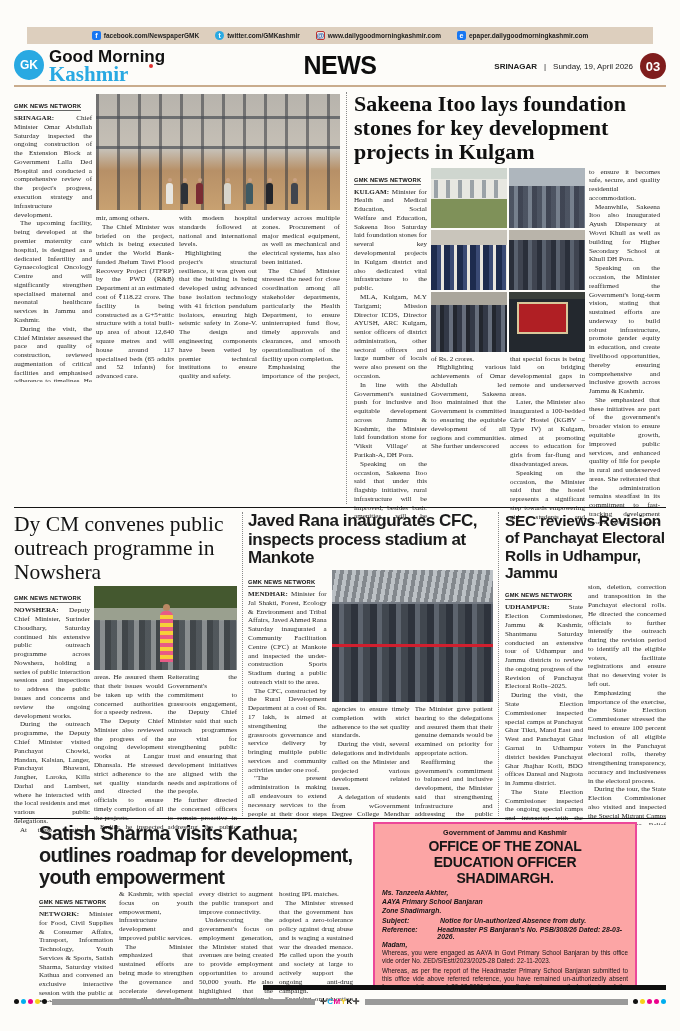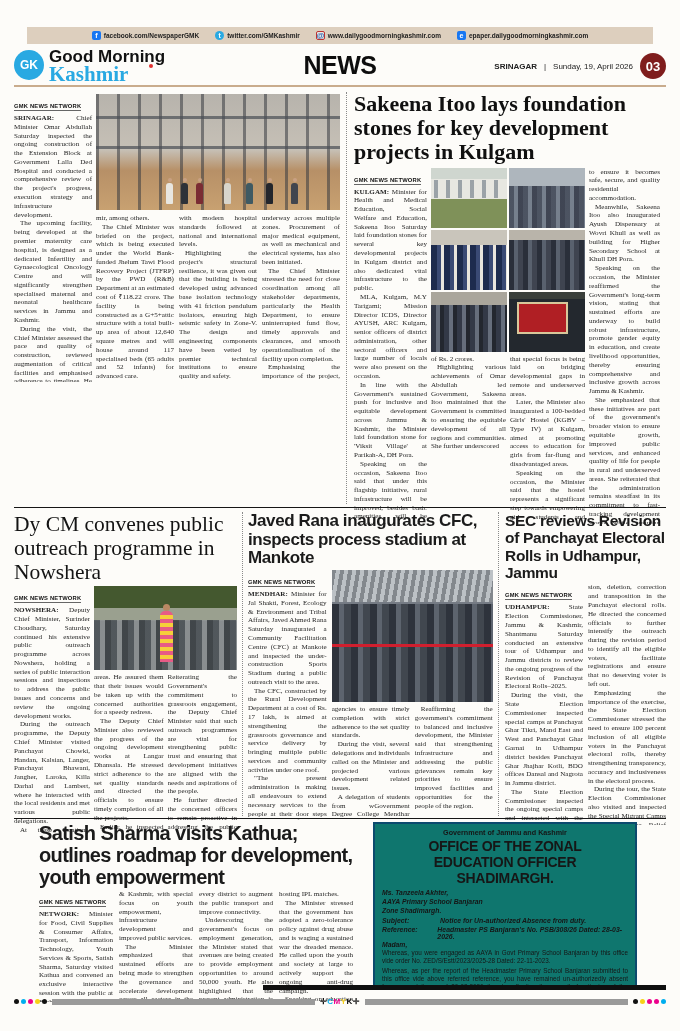--- a/index.html
+++ b/index.html
@@ -131,21 +131,21 @@
 
   
   .pn { position:absolute; bottom:6px; width:7px; height:21px; border-radius:3px 3px 1px 1px; z-index:1; }
   .pn::before { content:""; position:absolute; top:-5px; left:1.5px; width:4px; height:4px; border-radius:50%; background:#c9a183; }
 
   
   .row3 { position:absolute; left:14px; right:14px; top:822px; height:166px; display:flex; gap:8px; }
   .art6 { width:326px;margin-left:25px; }
   .art6-body { display:flex; gap:6px; margin-top:2px; height:112px; }
   .art6-body .col { width:74px; }
-  .notice { width:264px; height:168px; border:2px solid #0c4a6e; background:#0f766e; padding:4px 7px;
+  .notice { width:264px; height:168px; border:2px solid #ec4899; background:#fca5a5; padding:4px 7px;
             font-family:"Liberation Sans", sans-serif; color:#161616; overflow:hidden; }
   .notice-govt { text-align:center; font-size:7.2px; font-weight:700; }
   .notice-title { text-align:center; font-size:14px; font-weight:700; letter-spacing:-0.3px; margin:1px 8px 2px; }
   .n-addr { font-size:6.8px; font-weight:700; font-style:italic; line-height:1.35; }
   .n-row { display:flex; gap:10px; font-size:6.9px; font-weight:700; font-style:italic; margin-top:1.5px; }
   .n-row .n-lab { width:48px; }
   .n-sal { font-size:6.8px; font-style:italic; font-weight:700; margin-top:1.5px; }
   .n-body { font-size:6.3px; line-height:1.32; text-align:justify; margin-top:1px; }
 
   
@@ -337,20 +337,21 @@
           <div class="photo-mankote">
             <div class="ribbon"></div>
           </div>
           <div class="art4-2col">
             <div class="col">
               <p class="para np">agencies to ensure timely completion with strict adherence to the set quality standards.</p>
               <p class="para">During the visit, several delegations and individuals called on the Minister and projected various development related issues.</p>
               <p class="para">A delegation of students from wGovernment Degree College Mendhar submitted a memorandum highlighting the concerns regarding the need for a girls' hostel and a multi-purpose hall.</p>
             </div>
             <div class="col">
+              <p class="para np">The Minister gave patient hearing to the delegations and assured them that their genuine demands would be examined on priority for appropriate action.</p>
               <p class="para">Reaffirming the government's commitment to balanced and inclusive development, the Minister said that strengthening infrastructure and addressing the public grievances remain key priorities to ensure improved facilities and opportunities for the people of the region.</p>
             </div>
           </div>
         </div>
       </div>
     </div>
 
     <div class="art5">
       <div class="h-sans-sm">SEC reviews Revision of Panchayat Electoral Rolls in Udhampur, Jammu</div>
       <div class="art5-body">

